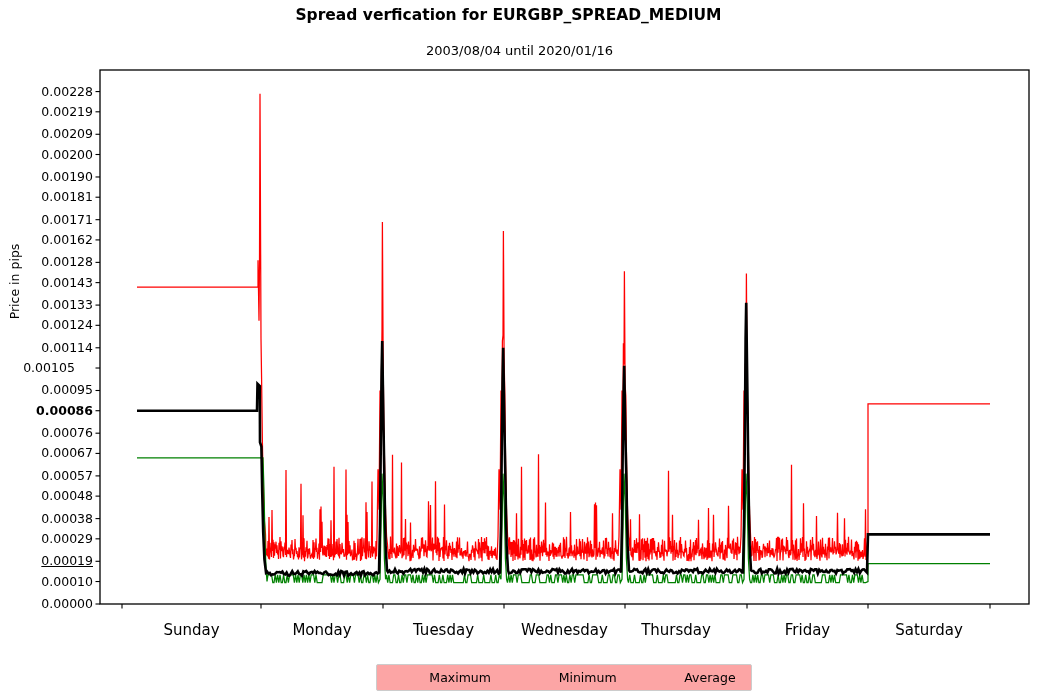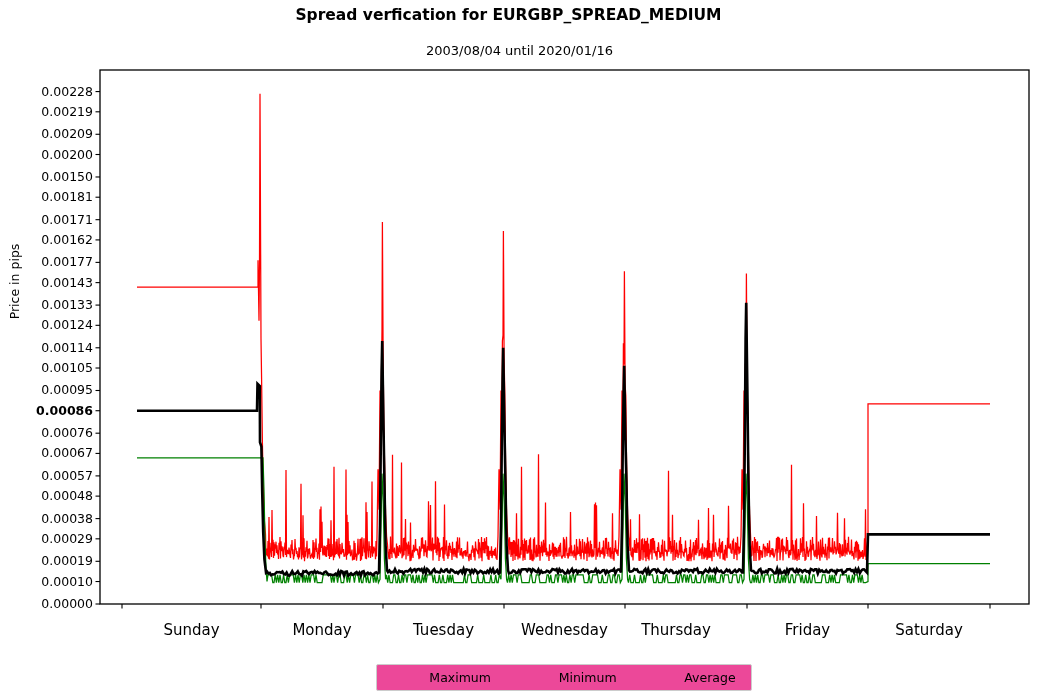--- a/index.html
+++ b/index.html
@@ -71,21 +71,21 @@
     transform: translateX(-50%);
     white-space: nowrap;
   }
   .legend-box {
     position: absolute;
     left: 376px;
     top: 664px;
     width: 376px;
     height: 27px;
     border: 1px solid #cccccc;
-    background: #ec4899;
+    background: #fca5a5;
     border-radius: 2px;
     box-sizing: border-box;
     display: flex;
     align-items: center;
     justify-content: space-around;
   }
   .legend-entry {
     display: flex;
     align-items: center;
     gap: 7px;
@@ -108,39 +108,39 @@
   <div class="title">Spread verfication for EURGBP_SPREAD_MEDIUM</div>
   <div class="subtitle">2003/08/04 until 2020/01/16</div>
 
   <div class="ylabel">Price in pips</div>
 
   <div class="ytick-wrap" id="ytick-wrap">
       <div class="ytick-label" style="top: 85.5758px;">0.00228</div>
       <div class="ytick-label" style="top: 105.803px;">0.00219</div>
       <div class="ytick-label" style="top: 128.278px;">0.00209</div>
       <div class="ytick-label" style="top: 148.505px;">0.00200</div>
-      <div class="ytick-label" style="top: 170.98px;">0.00150</div>
+      <div class="ytick-label" style="top: 170.98px;">0.00190</div>
       <div class="ytick-label" style="top: 191.207px;">0.00181</div>
       <div class="ytick-label" style="top: 213.682px;">0.00171</div>
       <div class="ytick-label" style="top: 233.909px;">0.00162</div>
-      <div class="ytick-label" style="top: 256.384px;">0.00177</div>
+      <div class="ytick-label" style="top: 256.384px;">0.00128</div>
       <div class="ytick-label" style="top: 276.611px;">0.00143</div>
       <div class="ytick-label" style="top: 299.086px;">0.00133</div>
       <div class="ytick-label" style="top: 319.313px;">0.00124</div>
       <div class="ytick-label" style="top: 341.788px;">0.00114</div>
-      <div class="ytick-label" style="top: 362.015px;">0.00105</div>
+      <div class="ytick-label" style="top: 362.015px; text-align: center;">0.00105</div>
       <div class="ytick-label" style="top: 384.49px;">0.00095</div>
       <div class="ytick-label" style="top: 404.717px; font-weight: bold;">0.00086</div>
       <div class="ytick-label" style="top: 427.192px;">0.00076</div>
       <div class="ytick-label" style="top: 447.419px;">0.00067</div>
       <div class="ytick-label" style="top: 469.894px;">0.00057</div>
       <div class="ytick-label" style="top: 490.121px;">0.00048</div>
       <div class="ytick-label" style="top: 512.596px;">0.00038</div>
       <div class="ytick-label" style="top: 532.823px;">0.00029</div>
-      <div class="ytick-label" style="top: 555.298px;">0.00019</div>
+      <div class="ytick-label" style="top: 555.298px; text-decoration: underline;">0.00019</div>
       <div class="ytick-label" style="top: 575.525px;">0.00010</div>
       <div class="ytick-label" style="top: 598px;">0.00000</div>
     </div>
 
   <div id="xtick-wrap">
       <div class="xtick-label" style="left: 191.5px; top: 621px;">Sunday</div>
       <div class="xtick-label" style="left: 322px; top: 621px;">Monday</div>
       <div class="xtick-label" style="left: 443.5px; top: 621px;">Tuesday</div>
       <div class="xtick-label" style="left: 564.5px; top: 621px;">Wednesday</div>
       <div class="xtick-label" style="left: 676px; top: 621px;">Thursday</div>

